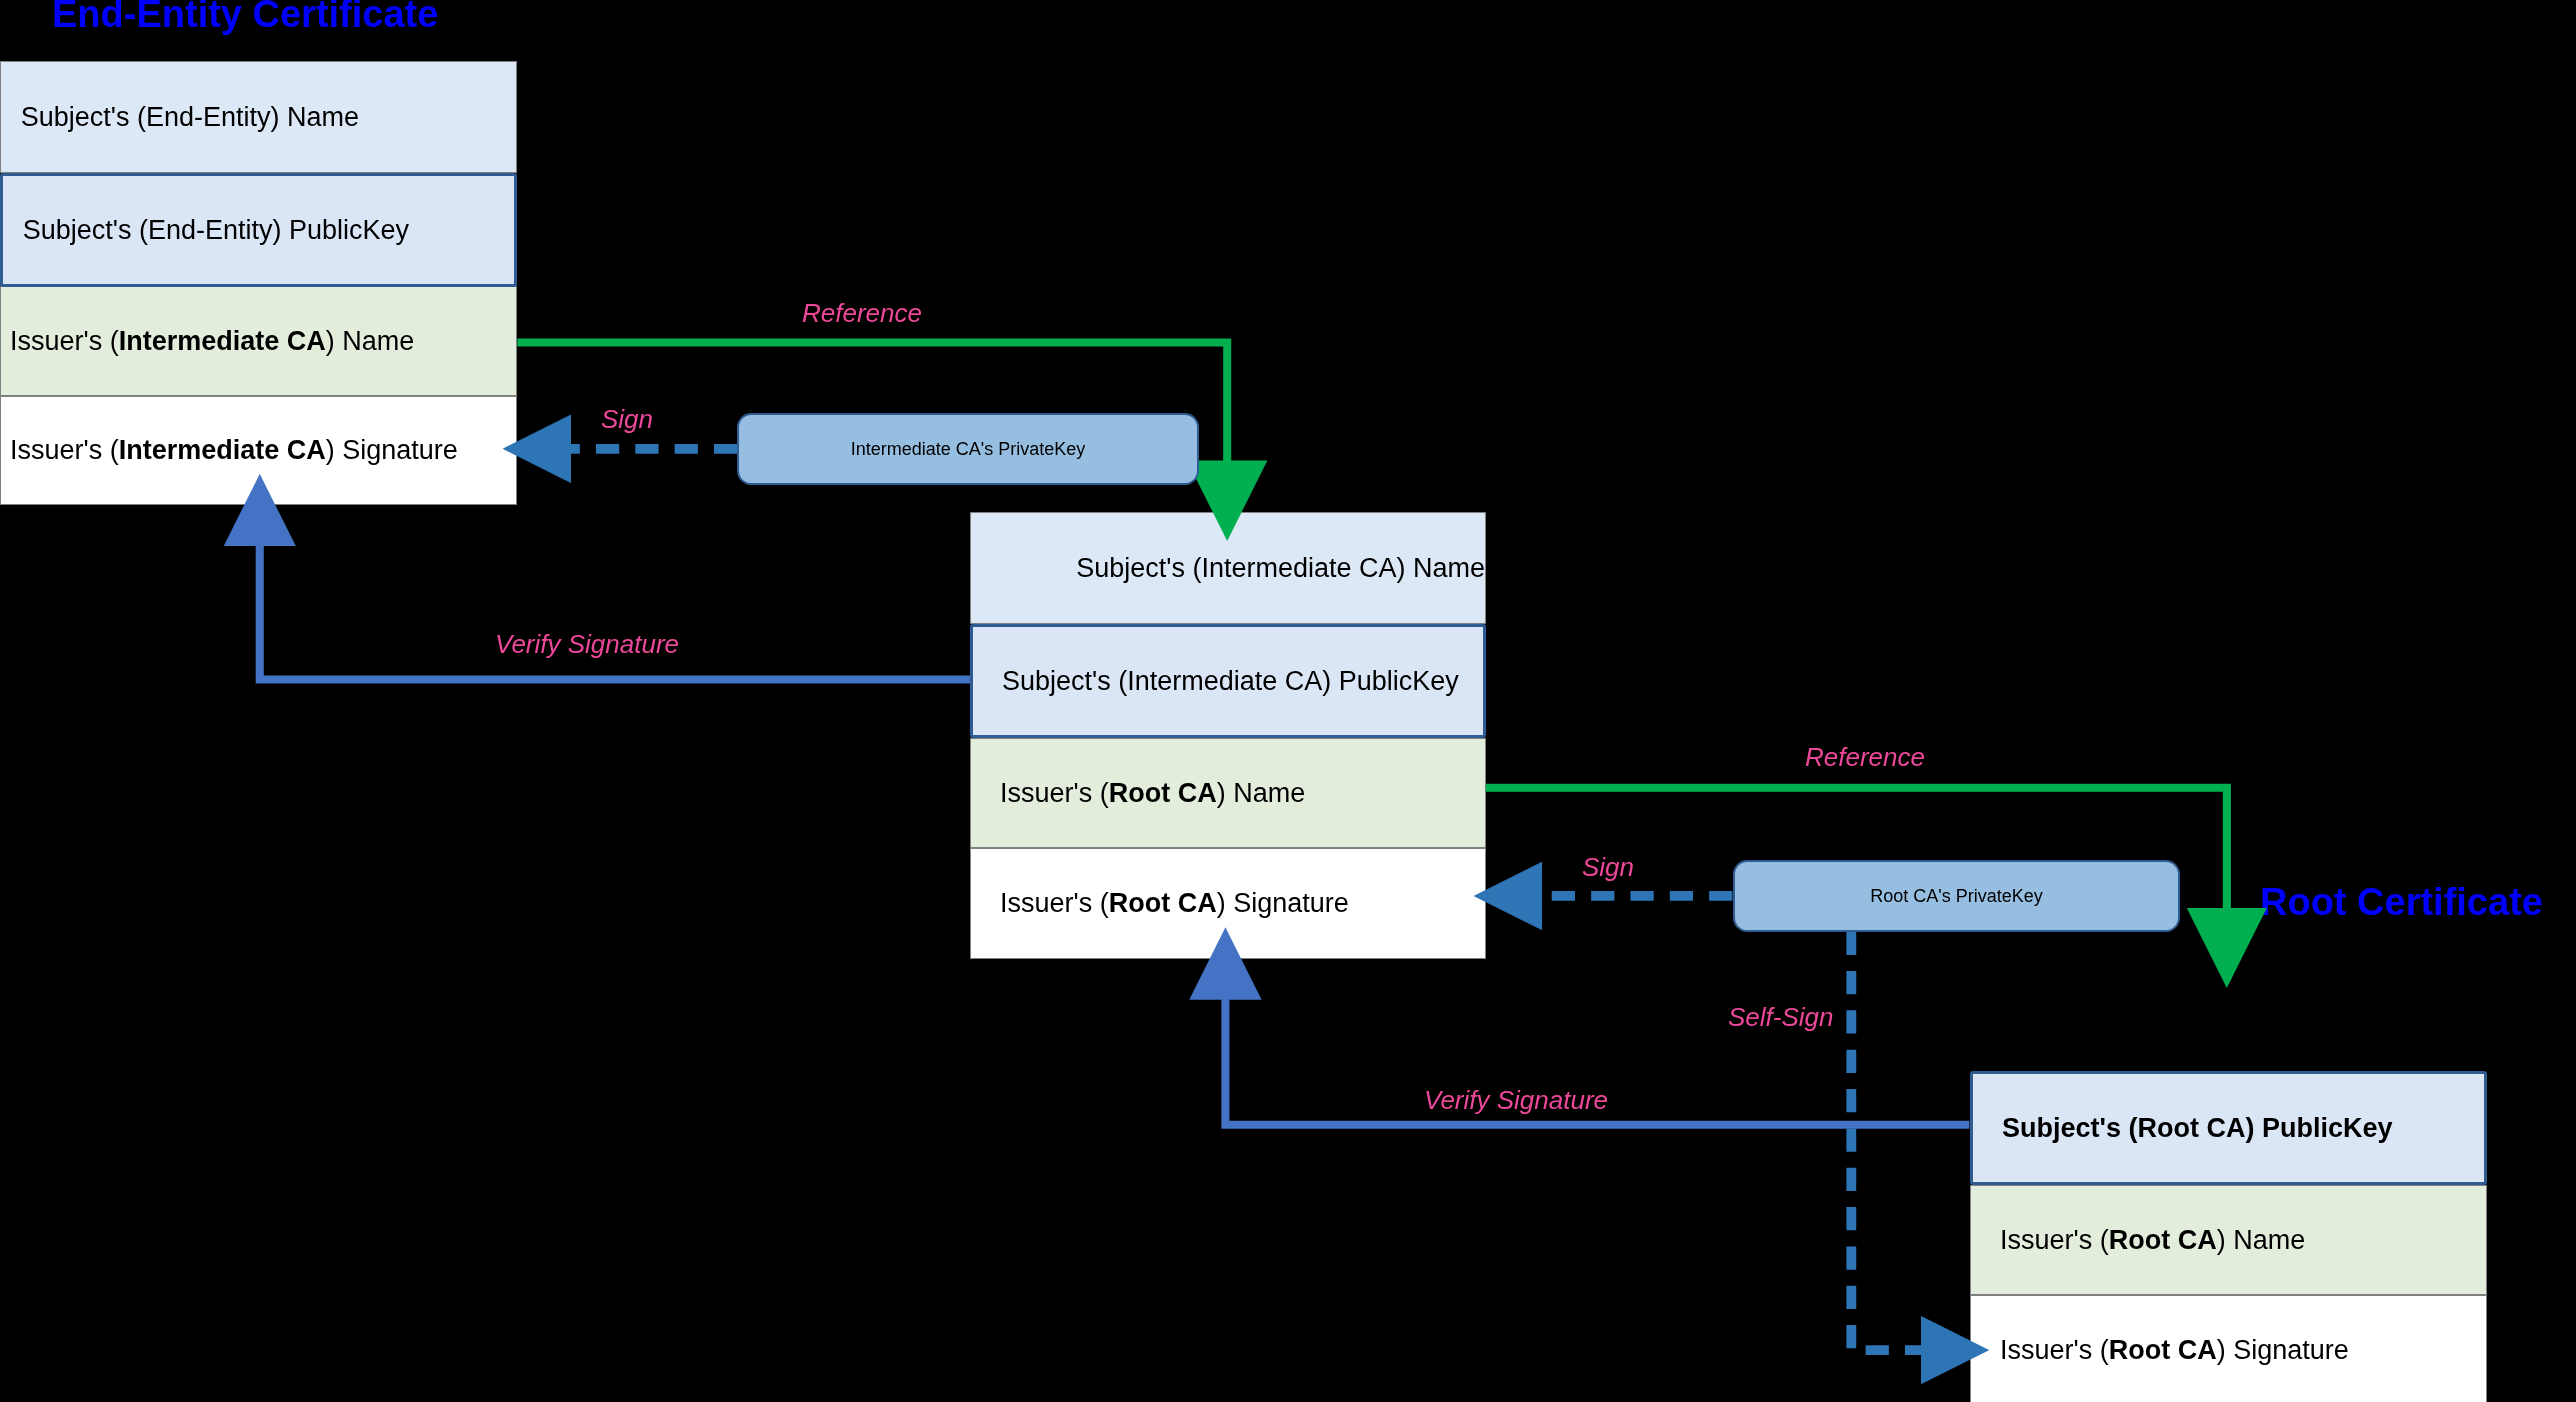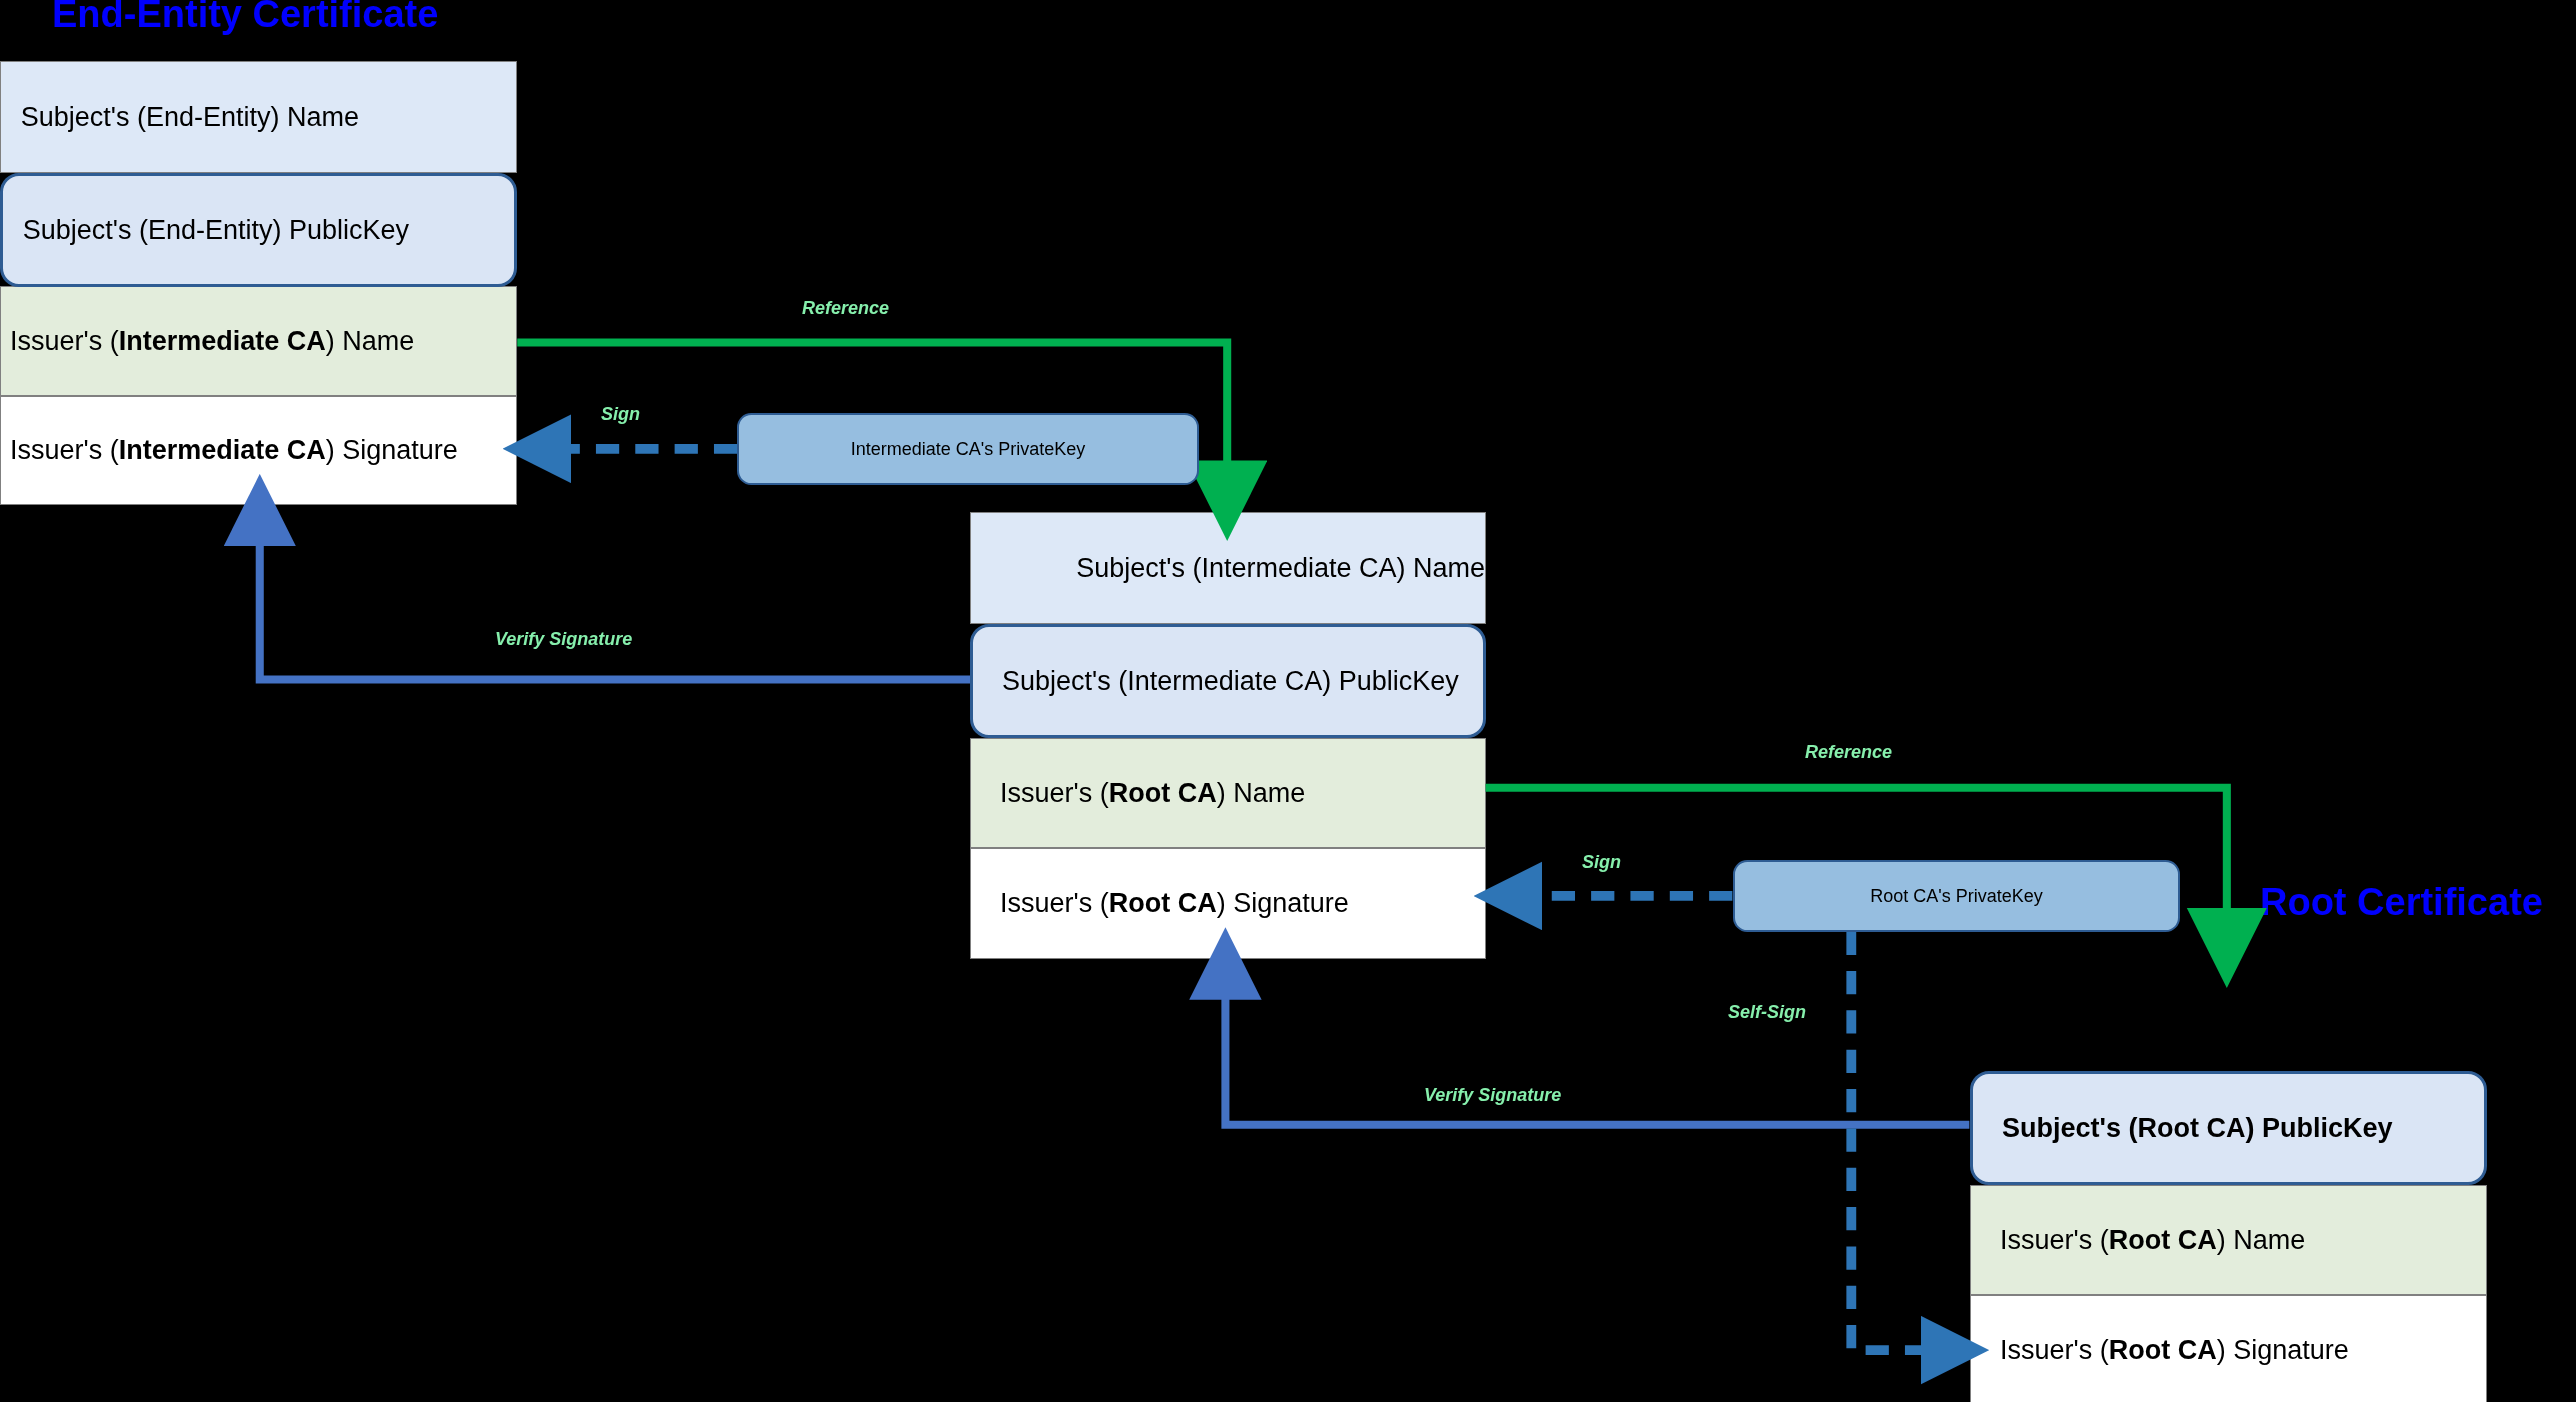--- a/index.html
+++ b/index.html
@@ -41,21 +41,21 @@
     white-space: nowrap;
     overflow: visible;
   }
   .row-plain {
     background: #DDE8F7;
     border: 1.8px solid #808080;
   }
   .row-key {
     background: #DAE5F5;
     border: 3.6px solid #2E5C93;
-    border-radius: 19px;
+    border-radius: 3px;
     z-index: 4;
   }
   .row-issuer {
     background: #E3EDDC;
     border: 1.8px solid #808080;
   }
   .row-sig {
     background: #FFFFFF;
     border: 1.8px solid #808080;
   }
@@ -75,24 +75,24 @@
     justify-content: center;
     font-size: 18px;
     color: #000000;
     white-space: nowrap;
     z-index: 6;
   }
 
   
   .edge-label {
     position: absolute;
-    color: #86efac;
+    color: #ec4899;
     font-style: italic;
-    font-weight: bold;
-    font-size: 18px;
+    font-weight: normal;
+    font-size: 26px;
     white-space: nowrap;
     font-family: "Liberation Sans", sans-serif;
     z-index: 7;
   }
 
   
   #wires {
     position: absolute;
     left: 0; top: 0;
     width: 2576px;

